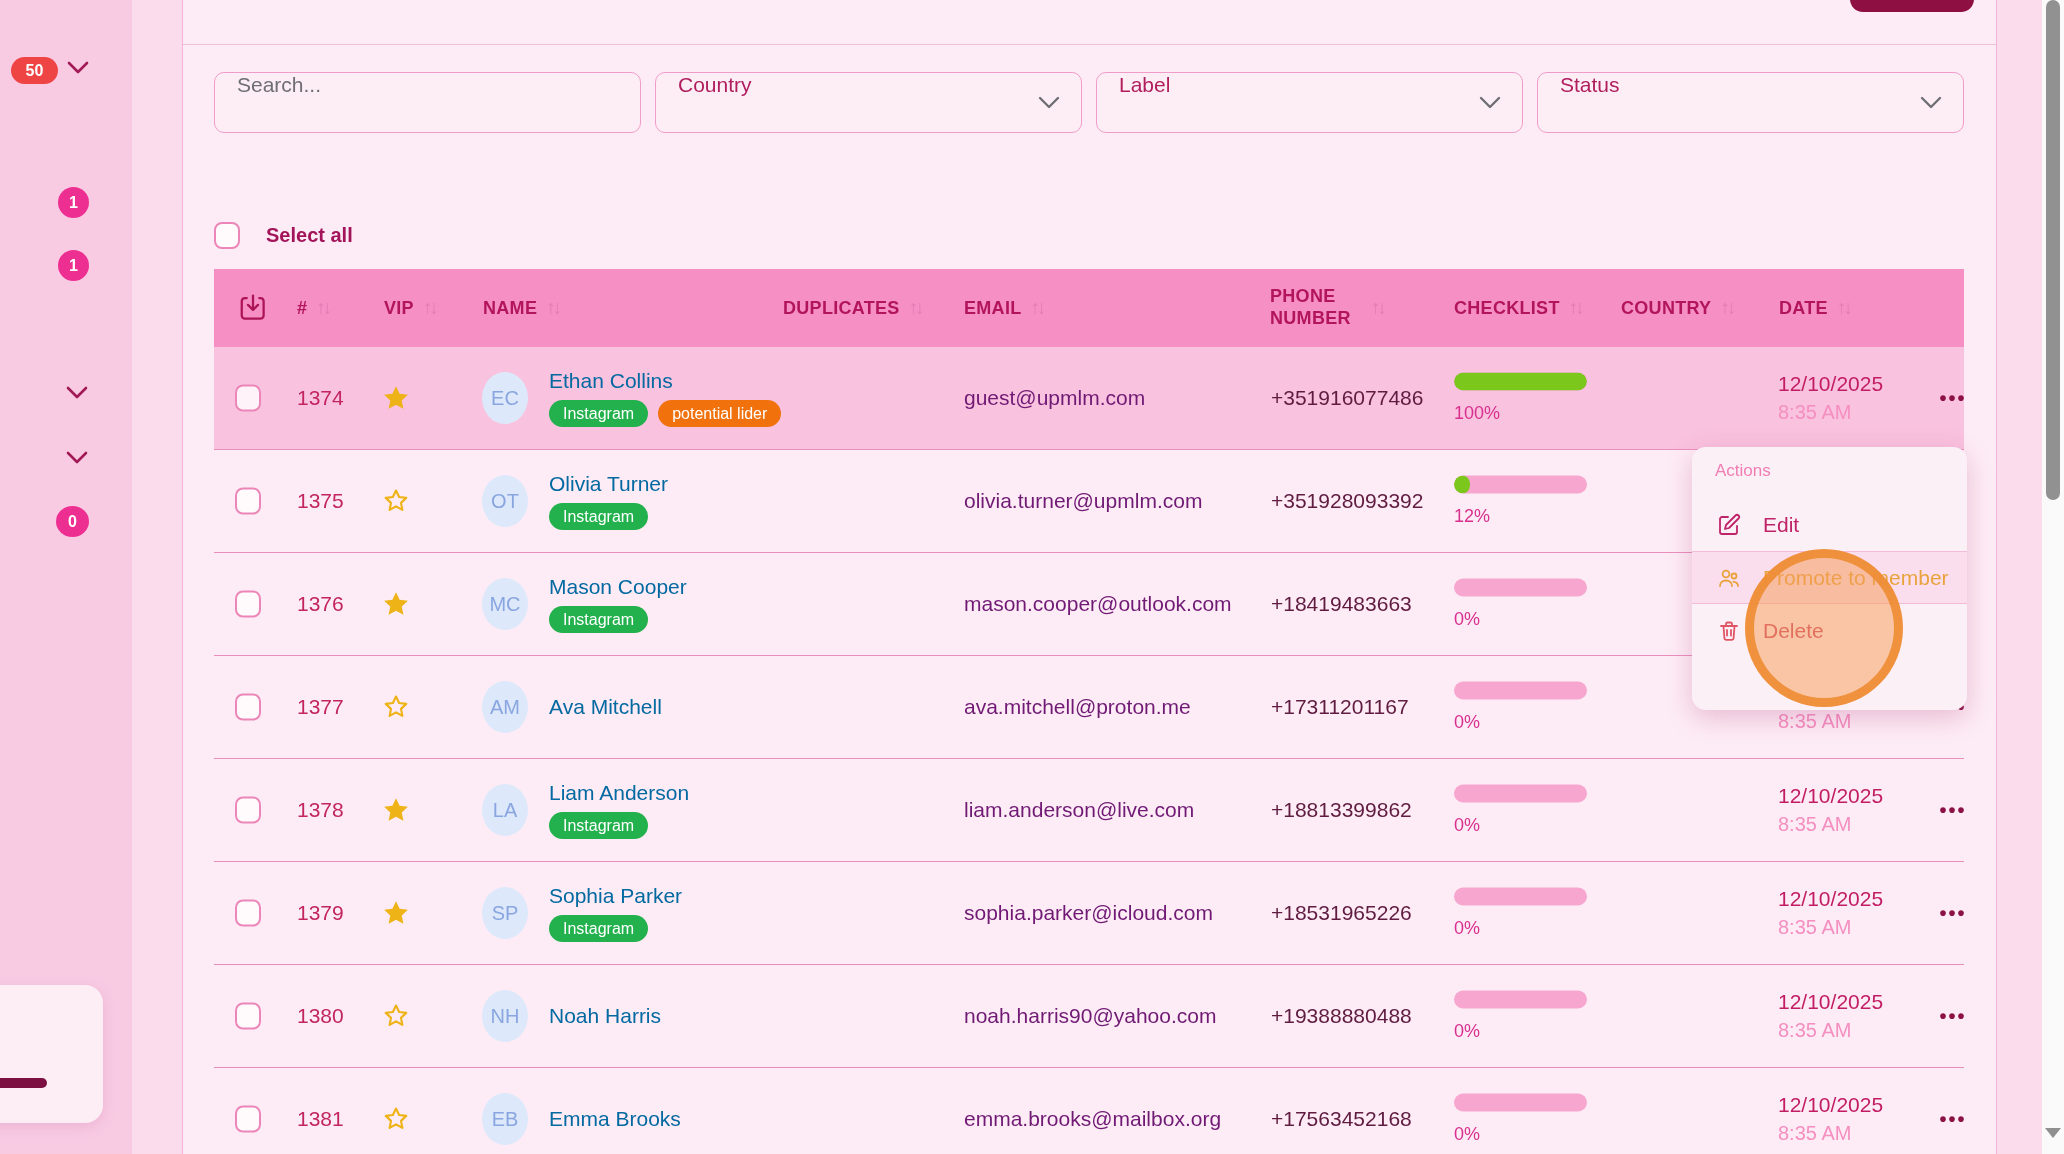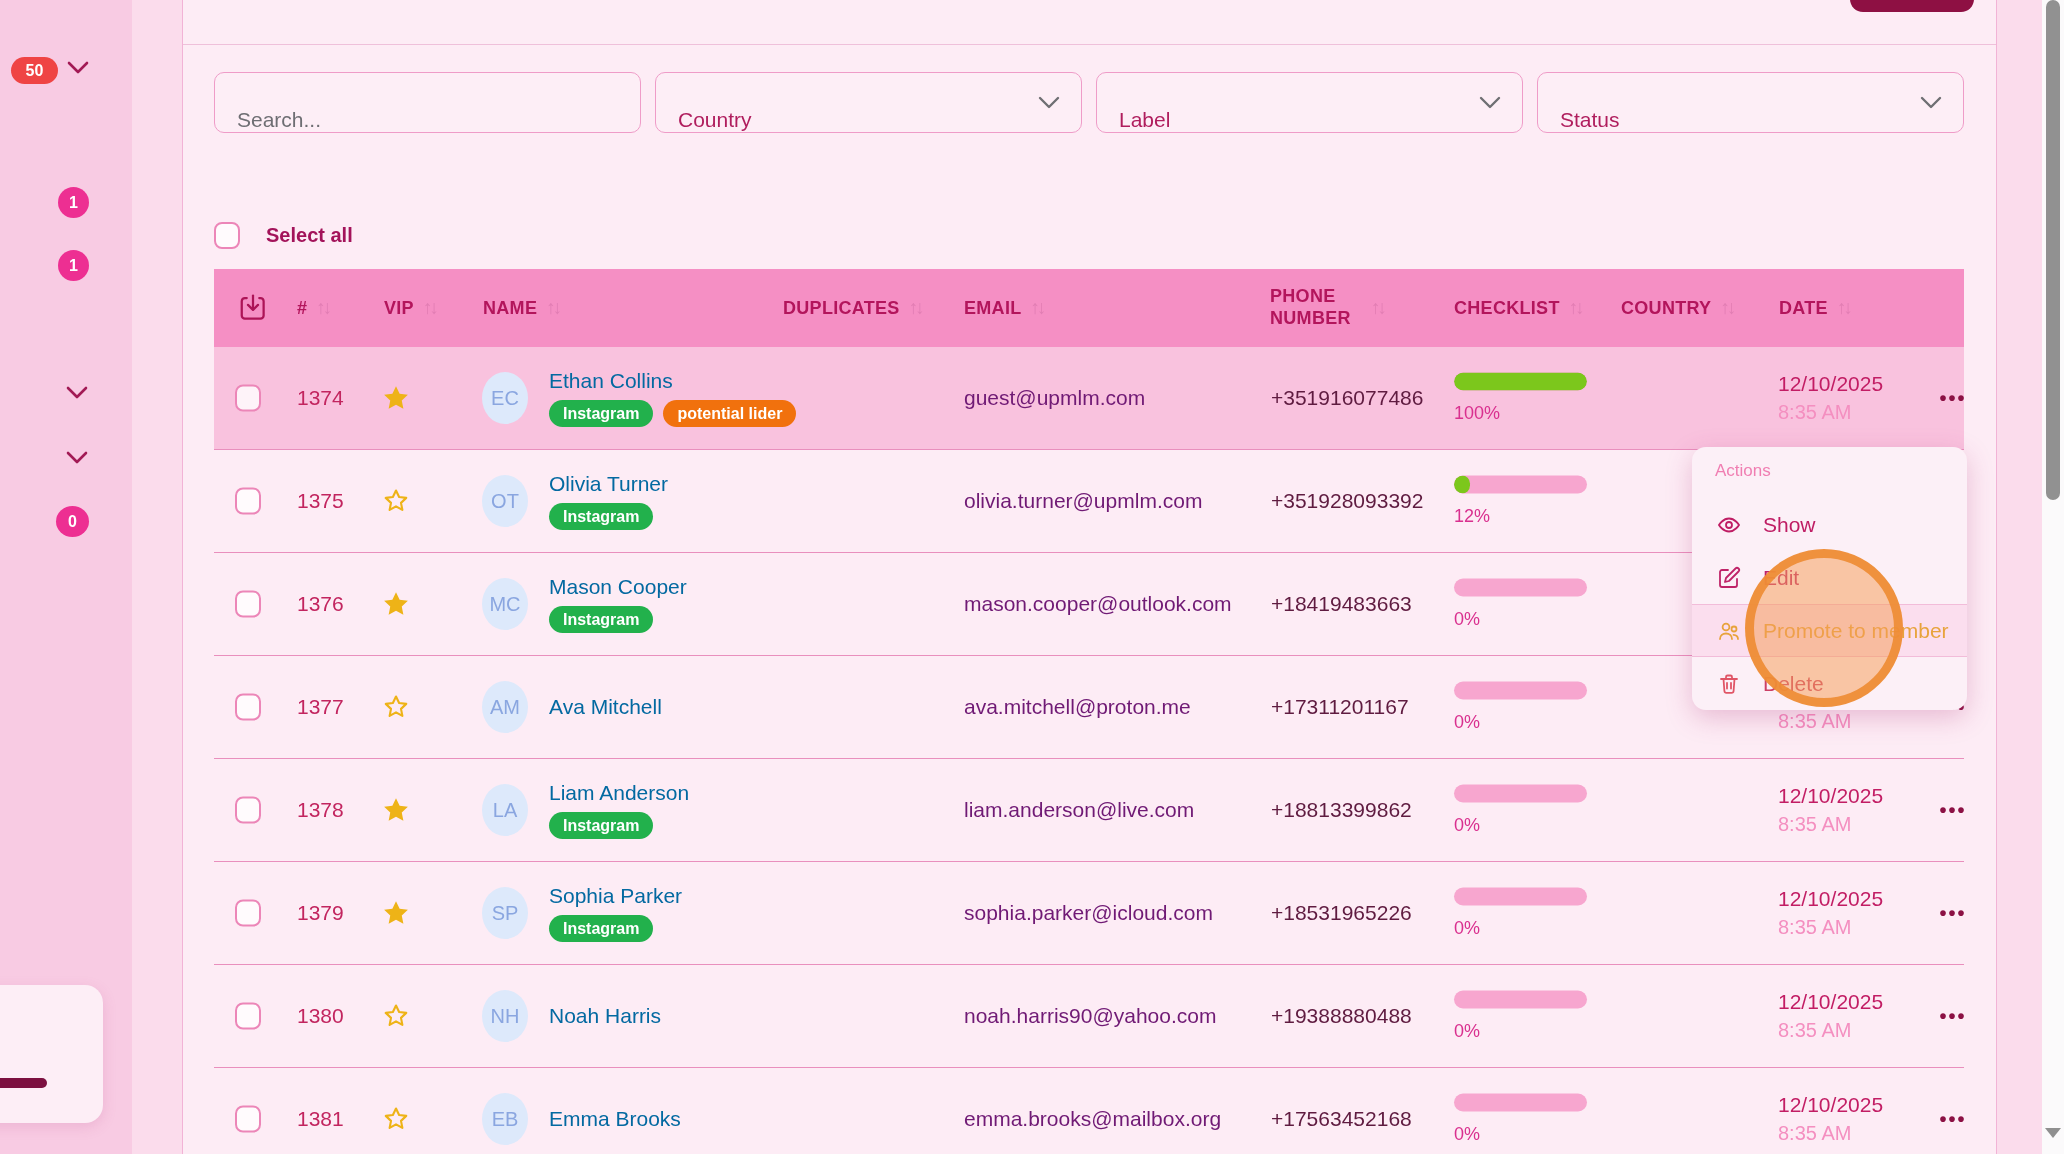--- a/index.html
+++ b/index.html
@@ -55,21 +55,21 @@
     background:#8e1043; border:none; border-radius:13px; cursor:pointer;
   }
 
   
   .filters {
     position:absolute; left:31px; top:72px; width:1750px; height:61px;
     display:flex; gap:14px;
   }
   .filter-box {
     flex:1; height:61px; border:1.5px solid #ef9cc8; border-radius:10px;
-    background:#fdeef6; display:flex; align-items:flex-end; padding:0 22px;
+    background:#fdeef6; display:flex; align-items:flex-start; padding:0 22px;
     position:relative;
   }
   .filter-box input {
     border:none; outline:none; background:transparent; width:100%;
     font-size:21px; color:#444; font-family:"Liberation Sans", sans-serif;
   }
   .filter-box input::placeholder { color:#6e6e73; opacity:1; }
   .select-label { font-size:21px; color:#b01e5e; }
   .select-chev { position:absolute; right:20px; top:22px; }
 
@@ -110,21 +110,21 @@
   .c-av   {
     left:268px; width:46px; height:52px; border-radius:50%;
     background:#dde9fb; color:#8aa6e0; font-size:20px;
     display:flex; align-items:center; justify-content:center;
   }
   .c-name { left:335px; display:flex; flex-direction:column; gap:7px; }
   .name-txt { font-size:21px; color:#0369a1; }
   .tags { display:flex; gap:10px; }
   .tag {
     height:27px; border-radius:14px; padding:0 14px; color:#fff;
-    font-size:16px; font-weight:bold; display:flex; align-items:center;
+    font-size:16px; font-weight:normal; display:flex; align-items:center;
   }
   .c-email { left:750px; font-size:21px; color:#701a75; }
   .c-phone { left:1057px; font-size:21px; color:#5f1b40; }
   .c-check { left:1240px; width:133px; }
   .pbar { width:133px; height:18px; border-radius:9px; background:#f7a6cf; overflow:hidden; }
   .pfill { height:18px; border-radius:9px; background:#7cc71c; }
   .pct { font-size:18px; color:#d9308f; margin-top:12px; }
   .c-date { left:1564px; display:flex; flex-direction:column; gap:5px; }
   .date-txt { font-size:21px; color:#c21d64; }
   .time-txt { font-size:20px; color:#f48fc0; }
@@ -504,29 +504,20 @@
     </div>
     <button class="tcell c-dots">•••</button>
   </div>
 </div>
   </div>
 </main>
 
 <div class="menu">
   <div class="menu-title">Actions</div>
   <div id="menu-items">
-      <div class="menu-item">
-        <span class="mi-icon">
-          <svg width="26" height="26" viewBox="0 0 24 24" fill="none" stroke="#bf1d64" stroke-width="1.8">
-            <path d="M2 12s3.8-6.5 10-6.5S22 12 22 12s-3.8 6.5-10 6.5S2 12 2 12z"></path>
-            <circle cx="12" cy="12" r="3"></circle>
-          </svg>
-        </span>
-        <span style="color: rgb(191, 29, 100);">Show</span>
-      </div>
       <div class="menu-item">
         <span class="mi-icon">
           <svg width="26" height="26" viewBox="0 0 24 24" fill="none" stroke="#bf2368" stroke-width="1.8" stroke-linecap="round" stroke-linejoin="round">
             <path d="M11 4H5a2 2 0 0 0-2 2v13a2 2 0 0 0 2 2h13a2 2 0 0 0 2-2v-6"></path>
             <path d="M18.5 2.5a2.1 2.1 0 0 1 3 3L12 15l-4 1 1-4z"></path>
           </svg>
         </span>
         <span style="color: rgb(191, 35, 104);">Edit</span>
       </div>
       <div class="menu-item hl-item">

